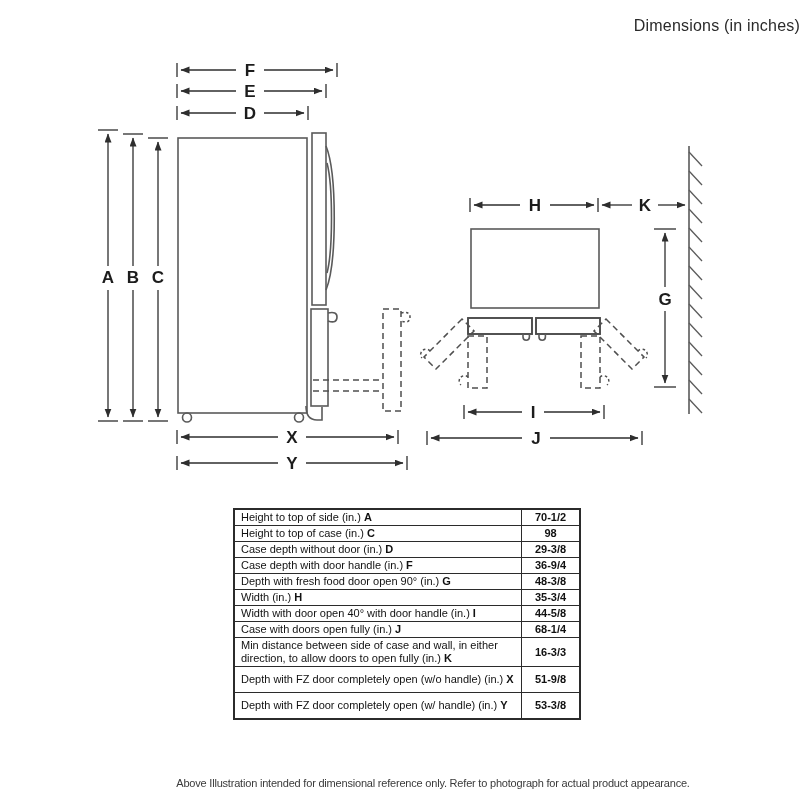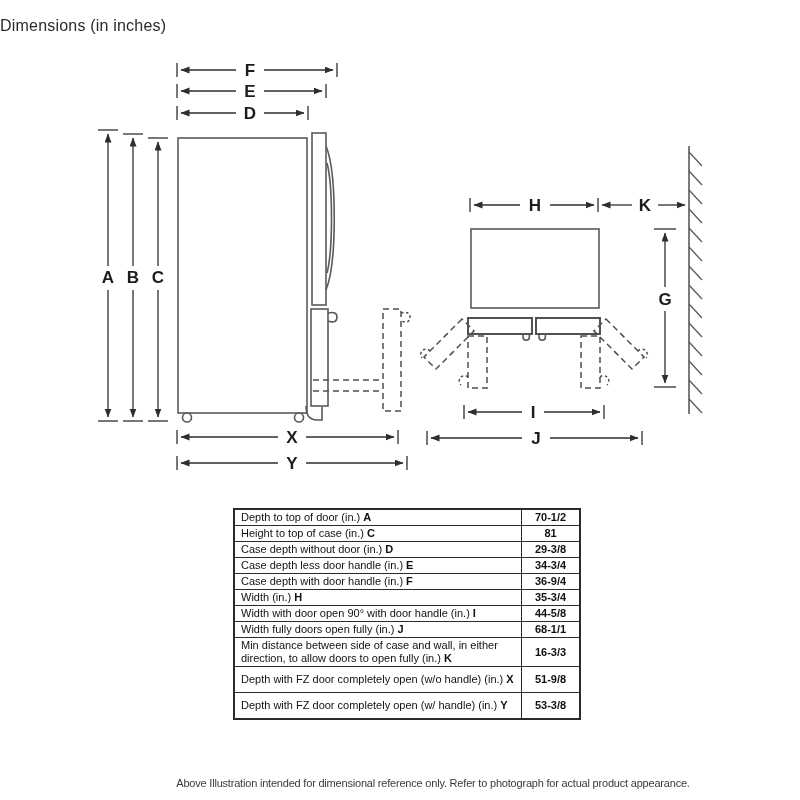--- a/index.html
+++ b/index.html
@@ -3,21 +3,21 @@
 <meta charset="utf-8">
 <style>
   html,body{margin:0;padding:0;}
   body{
     width:800px;height:800px;background:#ffffff;
     font-family:"Liberation Sans", sans-serif;
     color:#1c1c1c;position:relative;overflow:hidden;
   }
   .page-title{
     position:absolute;top:17px;left:0;width:800px;
-    text-align:left;font-size:16px;color:#2a2a2a;letter-spacing:.2px;
+    text-align:right;font-size:16px;color:#2a2a2a;letter-spacing:.2px;
   }
   svg.diagram{position:absolute;top:0;left:0;}
   svg .outline{fill:none;stroke:#5a5a5a;stroke-width:1.6;}
   svg .outline-bold{fill:none;stroke:#4a4a4a;stroke-width:1.9;}
   svg .dashed{fill:none;stroke:#4f4f4f;stroke-width:1.5;stroke-dasharray:6 4;}
   svg .dashed-sm{fill:none;stroke:#4f4f4f;stroke-width:1.5;stroke-dasharray:2.5 2.5;}
   svg .dim{stroke:#2e2e2e;stroke-width:1.3;fill:none;}
   svg .dim-label{font-family:"Liberation Sans",sans-serif;font-size:17px;font-weight:bold;fill:#1c1c1c;text-anchor:middle;}
   .dim-table{
     position:absolute;left:233px;top:508px;width:327px;
@@ -193,59 +193,59 @@
     <line class="dim" x1="642" y1="431" x2="642" y2="445"></line>
     <line class="dim" x1="522" y1="438" x2="431" y2="438" marker-end="url(#ah)"></line>
     <line class="dim" x1="550" y1="438" x2="638" y2="438" marker-end="url(#ah)"></line>
     <text class="dim-label" x="536" y="444">J</text>
   </g>
 </svg>
 
 <table class="dim-table">
   <tbody>
   <tr>
-    <td class="lbl"><span>Depth to top of door (in.) </span><span class="code">A</span></td>
+    <td class="lbl"><span>Height to top of side (in.) </span><span class="code">A</span></td>
     <td class="val">70-1/2</td>
   </tr>
 
 
   <tr>
     <td class="lbl"><span>Height to top of case (in.) </span><span class="code">C</span></td>
-    <td class="val">81</td>
+    <td class="val">98</td>
   </tr>
 
   <tr>
     <td class="lbl"><span>Case depth without door (in.) </span><span class="code">D</span></td>
     <td class="val">29-3/8</td>
   </tr>
 
-  <tr>
-    <td class="lbl"><span>Case depth less door handle (in.) </span><span class="code">E</span></td>
-    <td class="val">34-3/4</td>
-  </tr>
 
   <tr>
     <td class="lbl"><span>Case depth with door handle (in.) </span><span class="code">F</span></td>
     <td class="val">36-9/4</td>
   </tr>
 
+  <tr>
+    <td class="lbl"><span>Depth with fresh food door open 90° (in.) </span><span class="code">G</span></td>
+    <td class="val">48-3/8</td>
+  </tr>
 
   <tr>
     <td class="lbl"><span>Width (in.) </span><span class="code">H</span></td>
     <td class="val">35-3/4</td>
   </tr>
 
   <tr>
-    <td class="lbl"><span>Width with door open 90° with door handle (in.) </span><span class="code">I</span></td>
+    <td class="lbl"><span>Width with door open 40° with door handle (in.) </span><span class="code">I</span></td>
     <td class="val">44-5/8</td>
   </tr>
 
   <tr>
-    <td class="lbl"><span>Width fully doors open fully (in.) </span><span class="code">J</span></td>
-    <td class="val">68-1/1</td>
+    <td class="lbl"><span>Case with doors open fully (in.) </span><span class="code">J</span></td>
+    <td class="val">68-1/4</td>
   </tr>
 
   <tr>
     <td class="lbl"><span>Min distance between side of case and wall, in either direction, to allow doors to open fully (in.) </span><span class="code">K</span></td>
     <td class="val">16-3/3</td>
   </tr>
 
   <tr class="tall">
     <td class="lbl"><span>Depth with FZ door completely open (w/o handle) (in.) </span><span class="code">X</span></td>
     <td class="val">51-9/8</td>

